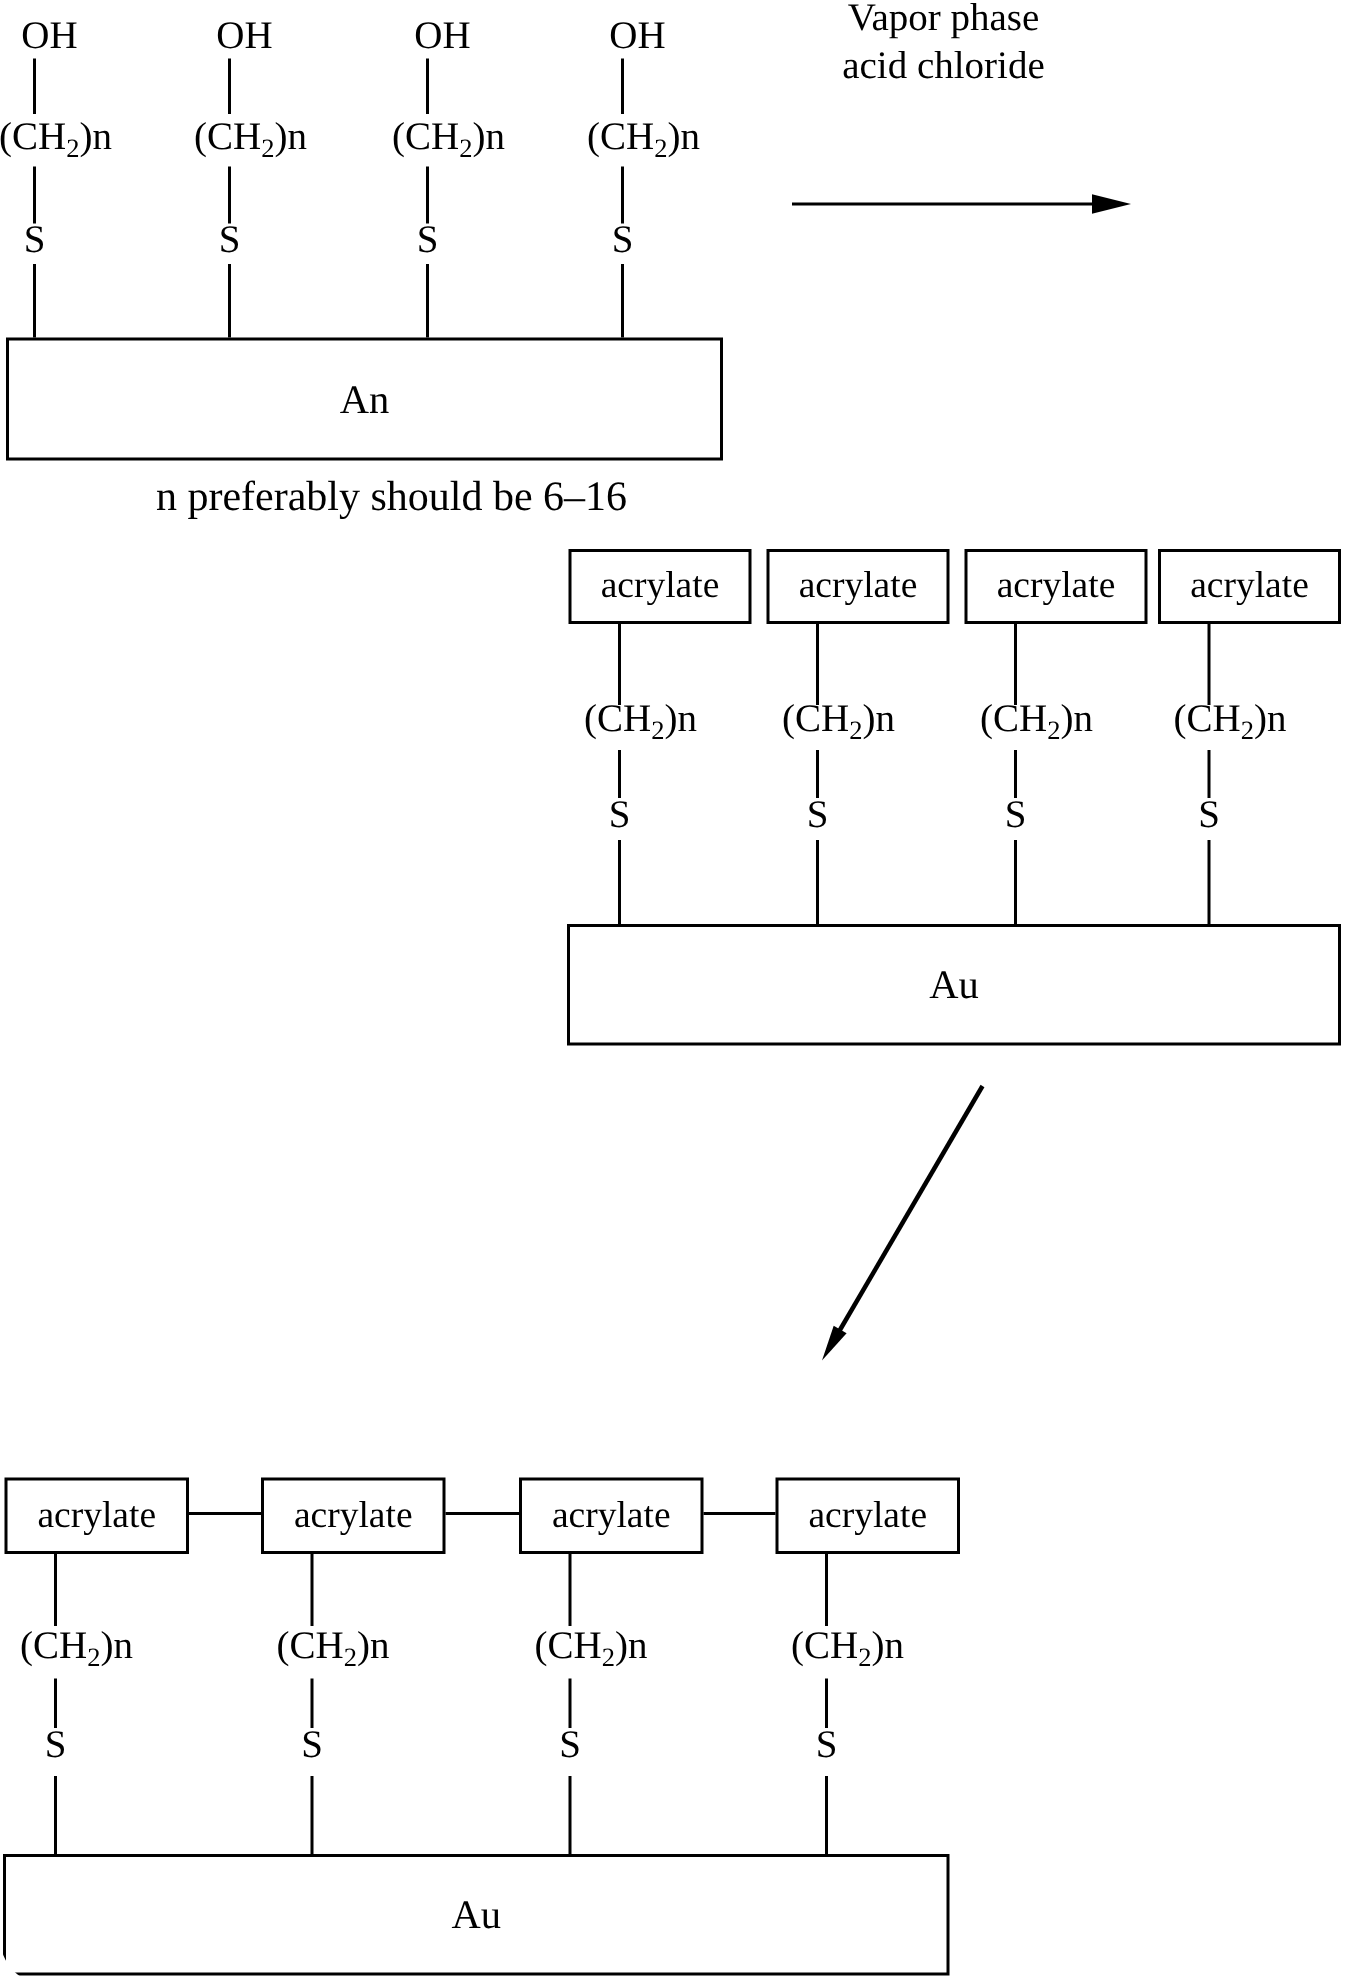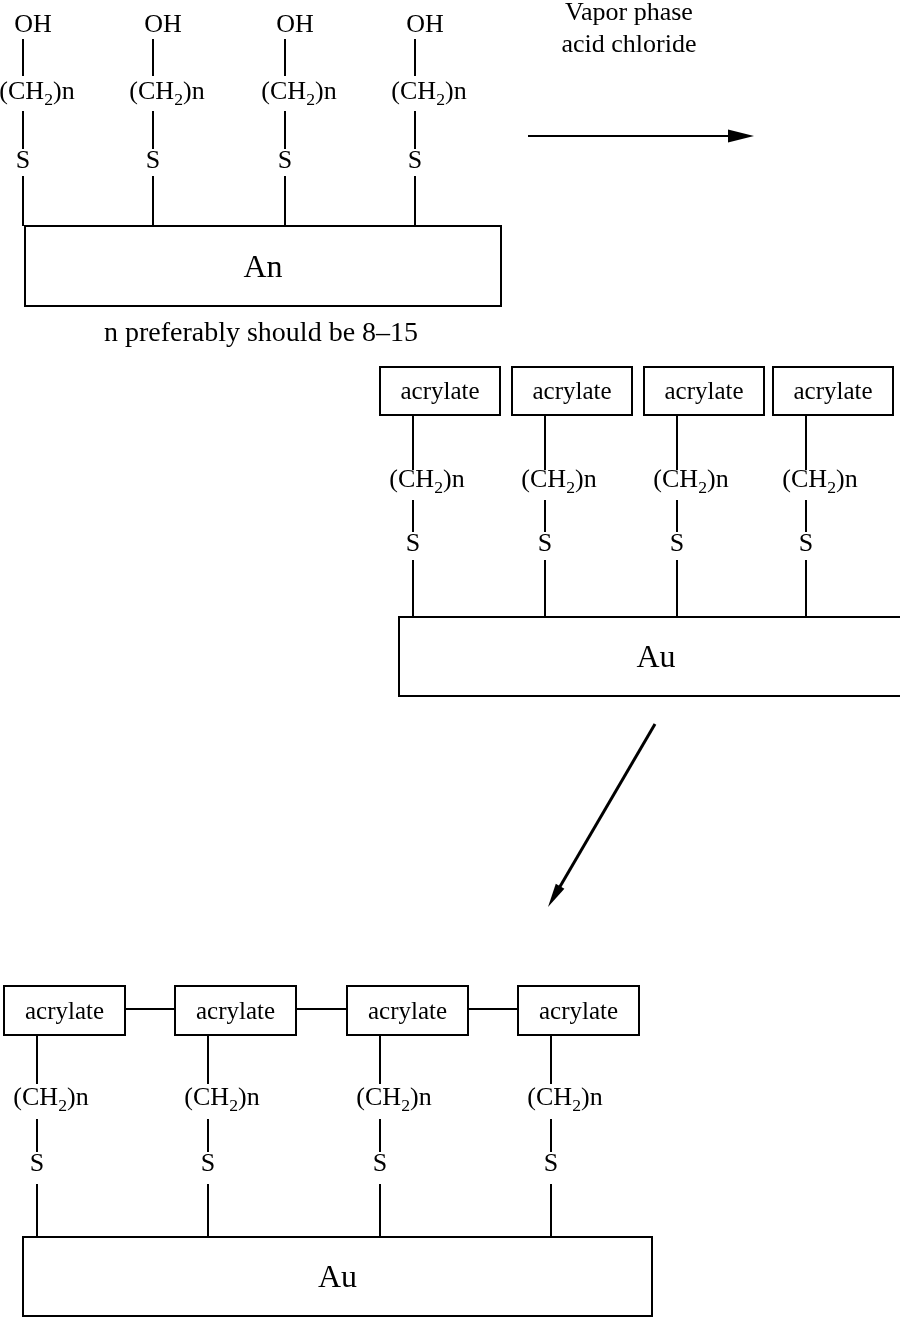--- a/index.html
+++ b/index.html
@@ -23,21 +23,21 @@
   .vline{position:absolute;width:2px;background:#000;}
   .hline{position:absolute;height:2px;background:#000;}
   .box{
     position:absolute;
     border:2px solid #000;
     background:#fff;
     display:flex;align-items:center;justify-content:center;
     white-space:nowrap;
   }
   .acrybox{font-size:25px;}
-  .substrate{font-size:32px;margin-left:20px;}
+  .substrate{font-size:27px;}
   .caption{font-size:28px;}
   .arrowtext{
     position:absolute;
     transform:translateX(-50%);
     text-align:center;
     line-height:32px;
     white-space:nowrap;
   }
   .arrowtext span{display:block;}
   .arr{position:absolute;}
@@ -71,21 +71,21 @@
   <div class="lbl" style="left:425px;top:11px">OH</div>
   <div class="vline" style="left:414px;top:39px;height:37px"></div>
   <div class="lbl" style="left:429px;top:78px"><span>(CH</span><span class="sub">2</span><span>)n</span></div>
   <div class="vline" style="left:414px;top:111px;height:38px"></div>
   <div class="lbl" style="left:415px;top:147px">S</div>
   <div class="vline" style="left:414px;top:176px;height:50px"></div>
 
   <div class="box substrate" style="left:4px;top:225px;width:474px;height:78px">
     <span>An</span>
   </div>
-  <div class="lbl caption" style="left:261px;top:318px">n preferably should be 8–15</div>
+  <div class="lbl caption" style="left:261px;top:318px">n preferably should be 6–16</div>
 
   <div class="arrowtext" style="left:629px;top:-4px">
     <span>Vapor phase</span>
     <span>acid chloride</span>
   </div>
   <span class="arr" style="left:526px;top:123px">
     <svg width="230" height="20" viewBox="0 0 230 20">
       <line x1="2" y1="10" x2="204" y2="10" stroke="#000" stroke-width="2"></line>
       <polygon points="202,3.5 228,10 202,16.5" fill="#000"></polygon>
     </svg>

